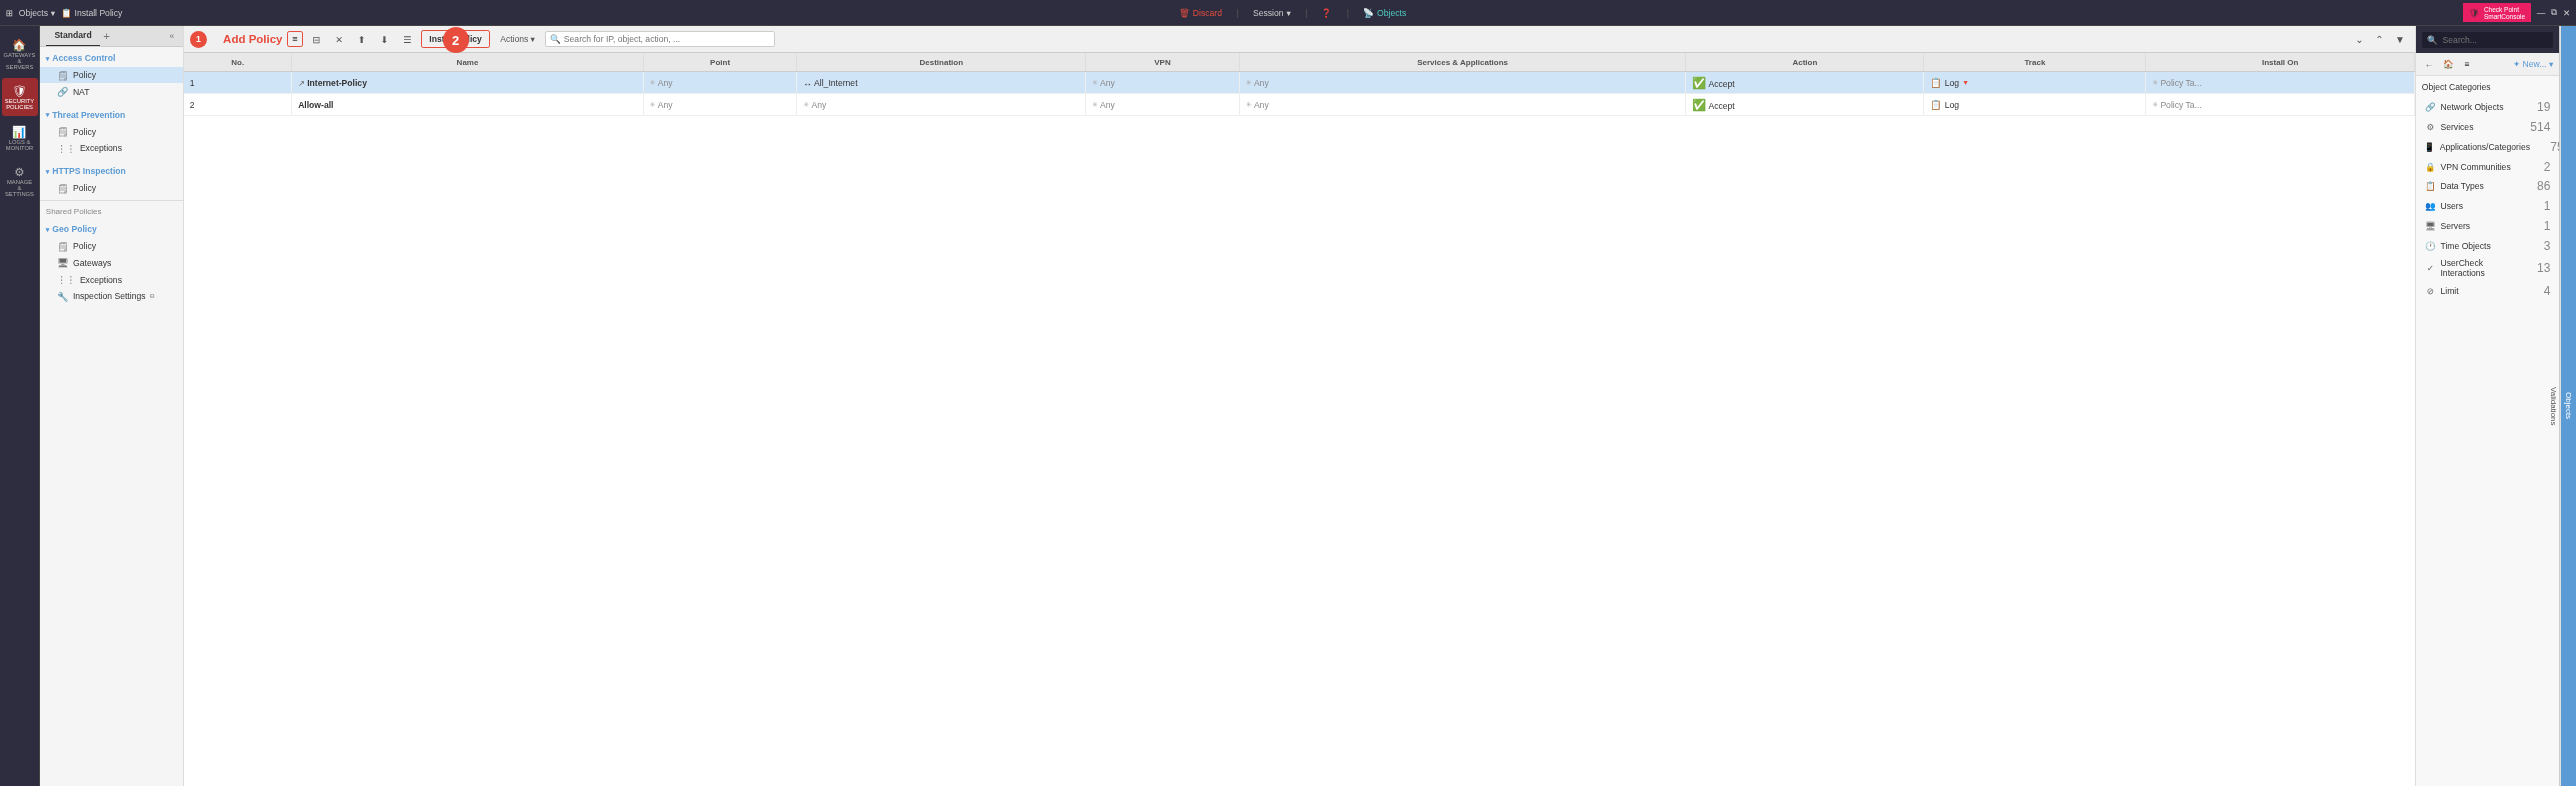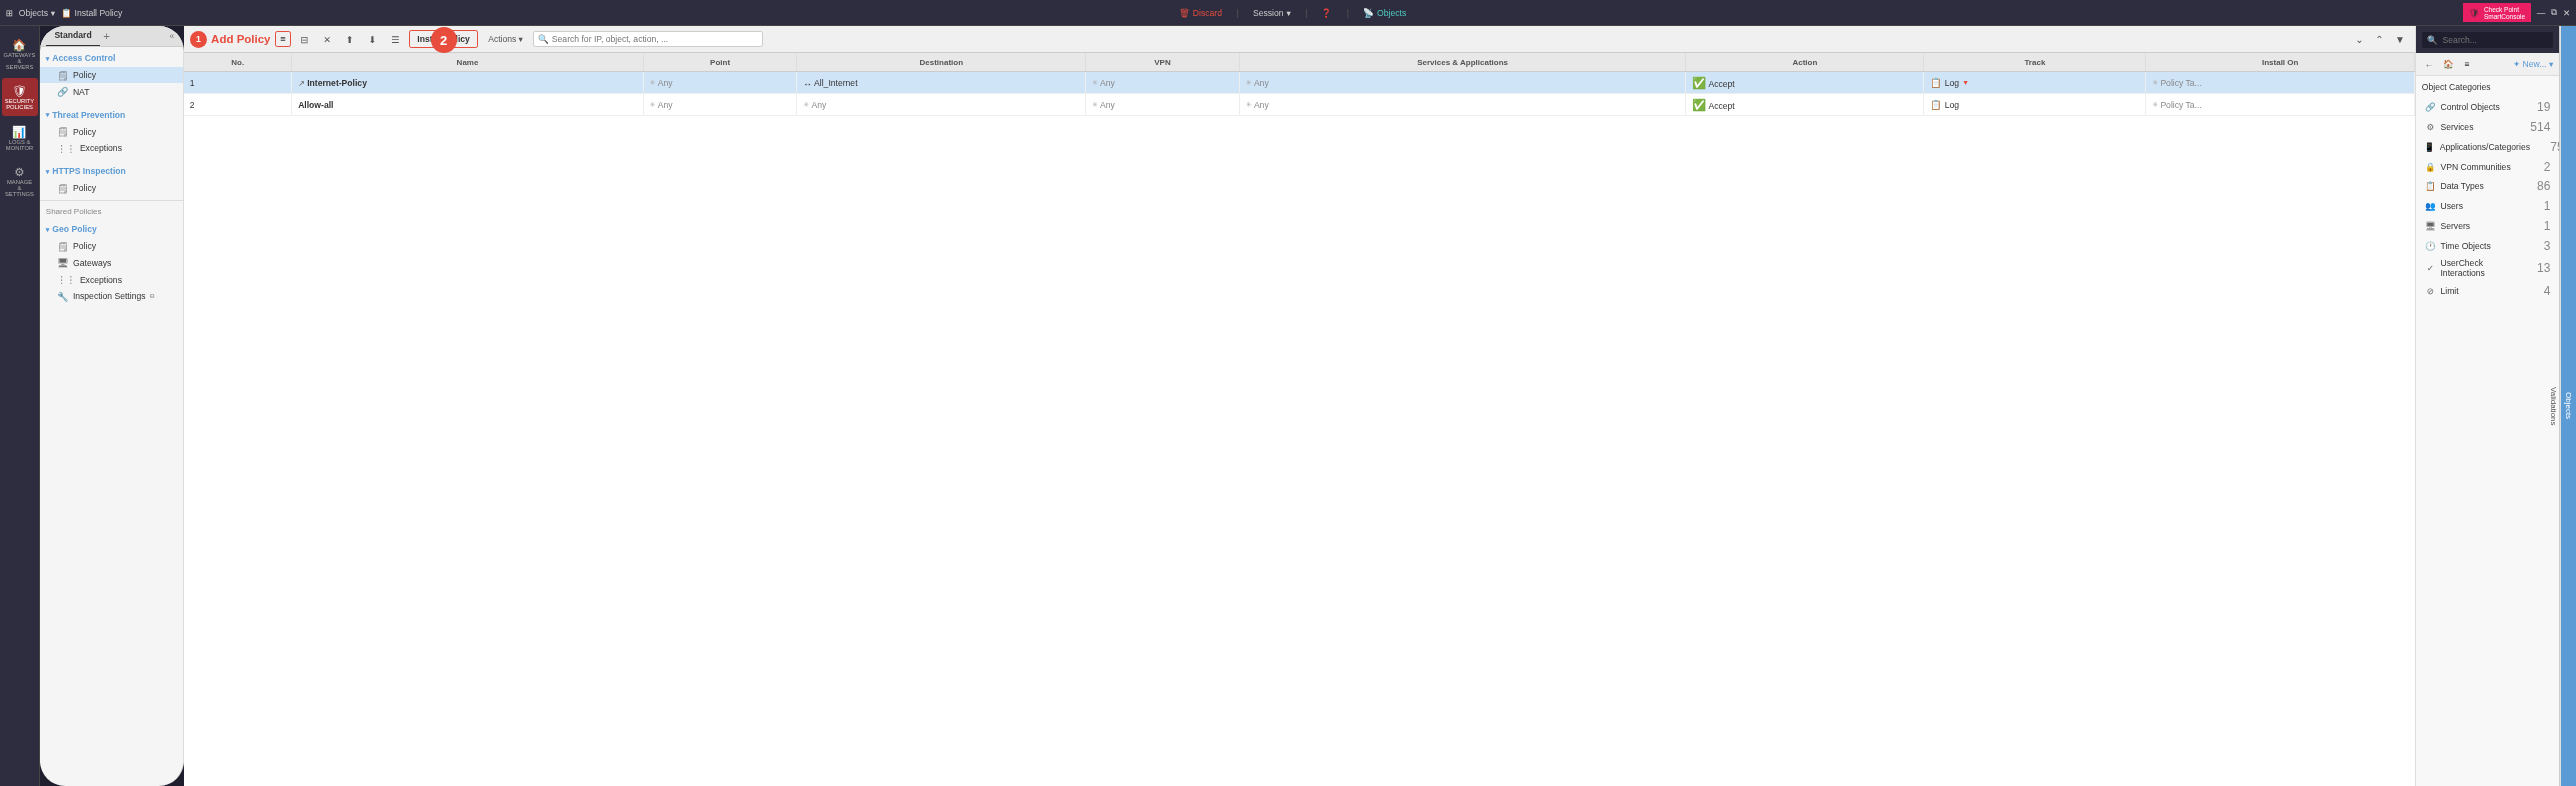--- a/index.html
+++ b/index.html
@@ -54,21 +54,20 @@
     }
     .icon-sidebar-item.active { background: #9b2d30; color: #fff; }
     
     
     .left-nav {
       width: 144px;
       background: #f5f5f5;
       border-right: 0.7px solid #ddd;
       overflow-y: auto;
       flex-shrink: 0;
-      border-radius: 25px;
     }
     .left-nav-tabs {
       display: flex;
       align-items: center;
       background: #e0e0e0;
       border-bottom: 0.7px solid #ccc;
       padding: 0 5.8px;
     }
     .left-nav-tab {
       padding: 4.3px 8.6px;
@@ -139,20 +138,21 @@
       align-items: center;
       justify-content: center;
       font-size: 8.6px;
       font-weight: bold;
       flex-shrink: 0;
     }
     .add-policy-text {
       color: #e74c3c;
       font-size: 11.5px;
       font-weight: bold;
+      margin-left: 12px;
     }
     .toolbar-btn {
       background: none;
       border: 0.7px solid transparent;
       padding: 2.2px 4.3px;
       cursor: pointer;
       border-radius: 2.2px;
       color: #555;
       font-size: 9.3px;
       display: flex;
@@ -664,21 +664,21 @@
         <button class="right-panel-nav-btn">←</button>
         <button class="right-panel-nav-btn">🏠</button>
         <button class="right-panel-nav-btn active">≡</button>
         <span class="new-btn">✦ New... ▾</span>
       </div>
       <div class="object-categories">
         <div class="obj-cat-title">Object Categories</div>
         <div id="obj-categories-list">
             <div class="obj-cat-item">
       <span class="obj-cat-icon">🔗</span>
-      <span class="obj-cat-label">Control Objects</span>
+      <span class="obj-cat-label">Network Objects</span>
       <span class="obj-cat-count">19</span>
     </div>
             <div class="obj-cat-item">
       <span class="obj-cat-icon">⚙</span>
       <span class="obj-cat-label">Services</span>
       <span class="obj-cat-count">514</span>
     </div>
             <div class="obj-cat-item">
       <span class="obj-cat-icon">📱</span>
       <span class="obj-cat-label">Applications/Categories</span>

